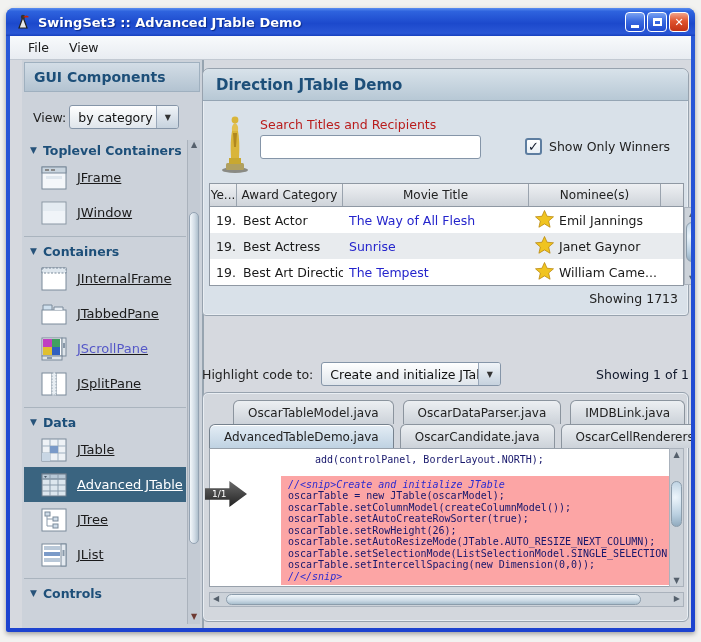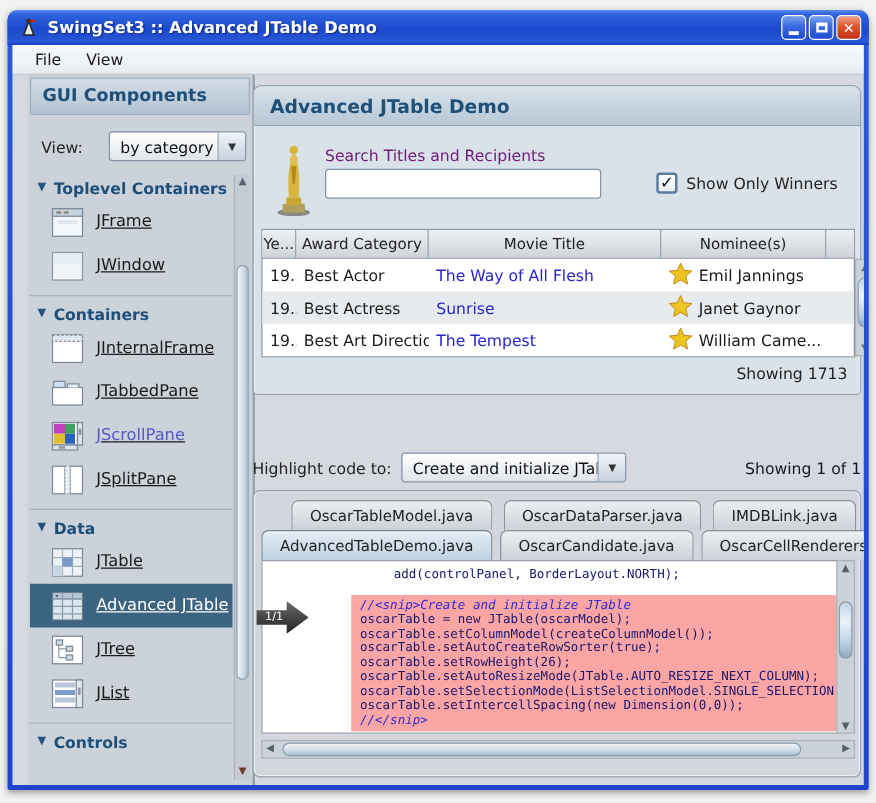--- a/index.html
+++ b/index.html
@@ -30,21 +30,21 @@
   .menu-item { font-size:12.5px; color:#1a1a1a; padding:3px 10px; cursor:default; }
 
   .content { position:absolute; top:24px; left:0; right:0; bottom:0; }
 
   
   .sidebar { position:absolute; top:0; left:12px; bottom:0; width:182px; background:#ccd2da; border-right:2px solid #97a4b0; }
   .sb-header { position:absolute; top:2px; left:2px; right:2px; height:30px;
                background:linear-gradient(#d3dde6,#b3c3d1); border:1px solid #9fb0bf;
                display:flex; align-items:center; padding-left:9px;
                font-size:14px; font-weight:bold; color:#1d4f79; }
-  .sb-viewrow { position:absolute; top:42px; left:2px; right:2px; height:30px; display:flex; align-items:center; gap:21px; padding-left:9px; font-size:12.5px; color:#222; }
+  .sb-viewrow { position:absolute; top:42px; left:2px; right:2px; height:30px; display:flex; align-items:center; gap:3px; padding-left:9px; font-size:12.5px; color:#222; }
   .combo { display:flex; align-items:stretch; background:linear-gradient(#ffffff,#dfe5eb);
            border:1px solid #8595a8; border-radius:3px; height:24px; overflow:hidden; }
   .combo .val { flex:1; font-size:12.5px; color:#111; padding:4px 8px 0 8px; white-space:nowrap; overflow:hidden; }
   .combo .arrowbox { width:22px; border-left:1px solid #9aa8ba; background:linear-gradient(#f0f4f8,#c6d2de);
                      display:flex; align-items:center; justify-content:center; }
   .combo .arrowbox span { font-size:8px; color:#333; }
   .sb-viewcombo { width:110px; }
 
   .sb-list { position:absolute; top:80px; left:2px; right:16px; bottom:4px; overflow:hidden; }
   .sb-sec-h { height:20px; display:flex; align-items:center; gap:6px; padding-left:6px;
@@ -68,21 +68,21 @@
   .main { position:absolute; top:0; left:184px; right:0; bottom:0; }
 
   .panel { position:absolute; background:#d9e1e9; border:1px solid #97a2ae; border-radius:7px 7px 4px 4px;
            box-shadow:inset 0 0 0 1px #e9eef3; }
   .demo-panel { left:8px; top:8px; width:487px; height:248px; }
   .panel-hd { height:32px; background:linear-gradient(#d8e2ea,#b7c8d5); border-bottom:1px solid #95a5b4;
               border-radius:7px 7px 0 0; display:flex; align-items:center; padding-left:13px;
               font-size:15px; font-weight:bold; color:#1d4f79; }
 
   .oscar { position:absolute; left:15px; top:44px; }
-  .search-label { position:absolute; left:57px; top:48px; font-size:12.5px; color:#701a75;text-align:center; }
+  .search-label { position:absolute; left:57px; top:48px; font-size:12.5px; color:#b91c1c;text-align:center; }
   .search-input { position:absolute; left:57px; top:66px; width:221px; height:24px;
                   border:1px solid #8595a8; border-radius:3px; background:#fff; font-size:12.5px; padding:0 6px;
                   font-family:inherit; }
   .winners { position:absolute; left:322px; top:69px; display:flex; align-items:center; gap:7px; }
   .checkbox { width:17px; height:17px; background:linear-gradient(#ffffff,#e8eef4); border:2px solid #5d7da0;
               border-radius:3px; display:flex; align-items:center; justify-content:center;
               font-size:13px; font-weight:bold; color:#10182a; cursor:pointer; }
   .winners .lbl { font-size:12.5px; color:#222; }
 
   .otable { position:absolute; left:6px; top:114px; width:475px; border:1px solid #8f98a3; background:#fff; }
@@ -328,21 +328,21 @@
           <div class="sb-scroll">
             <div class="arr up">▲</div>
             <div class="sb-thumb"></div>
             <div class="arr down">▼</div>
           </div>
         </div>
 
         <div class="main">
 
           <div class="panel demo-panel">
-            <div class="panel-hd">Advanced JTable Demo</div>
+            <div class="panel-hd">Direction JTable Demo</div>
 
             <span class="oscar">
               <svg viewBox="0 0 34 60" width="34" height="60">
                 <ellipse cx="17" cy="57" rx="13" ry="3" fill="#8a8a84"></ellipse>
                 <rect x="8" y="50" width="18" height="7" rx="1.5" fill="#b0a060"></rect>
                 <rect x="11" y="45" width="12" height="6" fill="#c8a830"></rect>
                 <path d="M13 45 Q12 28 14 18 L20 18 Q22 28 21 45 Z" fill="#d9b53a"></path>
                 <path d="M14 18 Q13 12 17 10 Q21 12 20 18 Z" fill="#e2c050"></path>
                 <circle cx="17" cy="7" r="3.4" fill="#d9b53a"></circle>
                 <path d="M15 20 L19 20 L18 34 L16 34 Z" fill="#b08820"></path>

